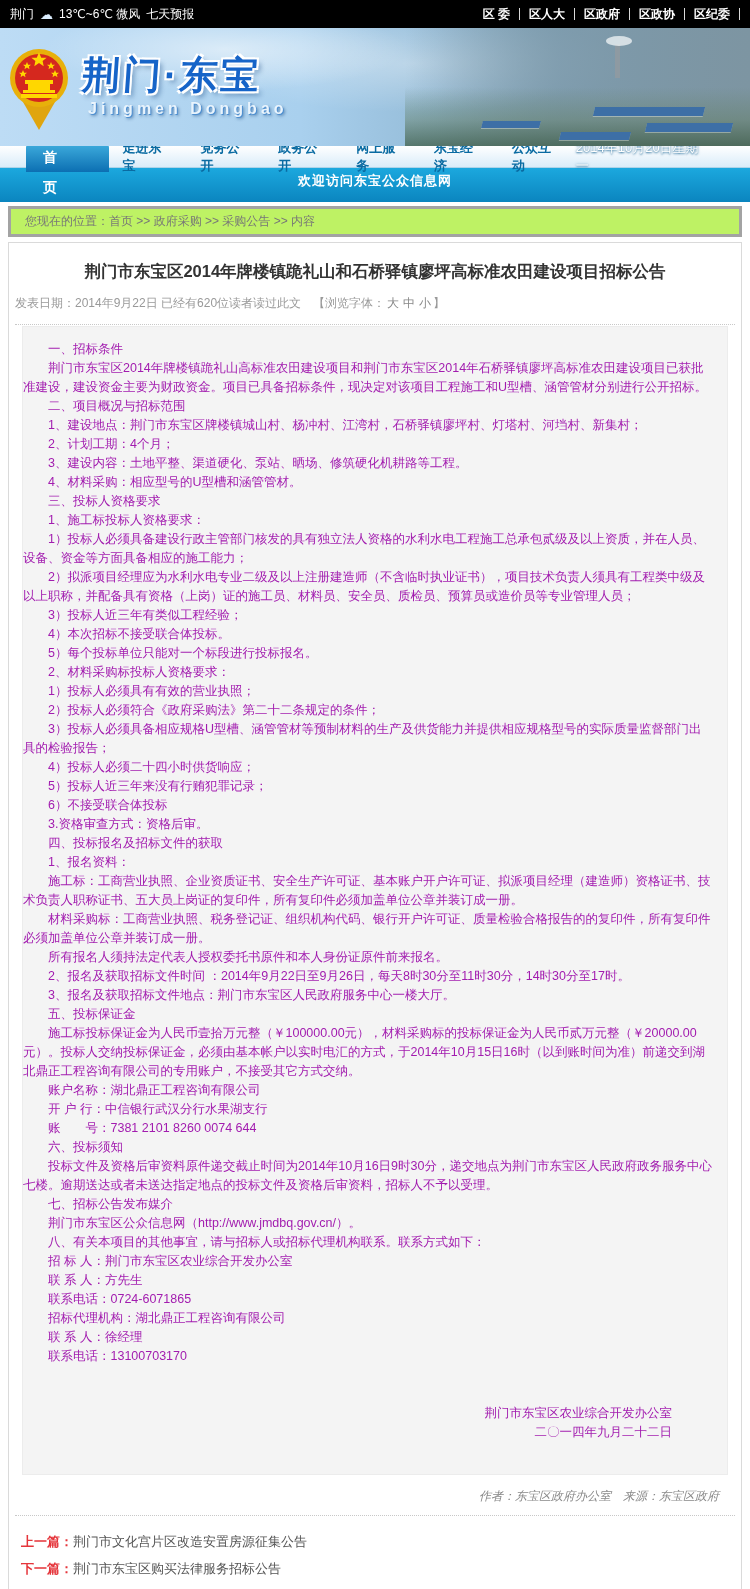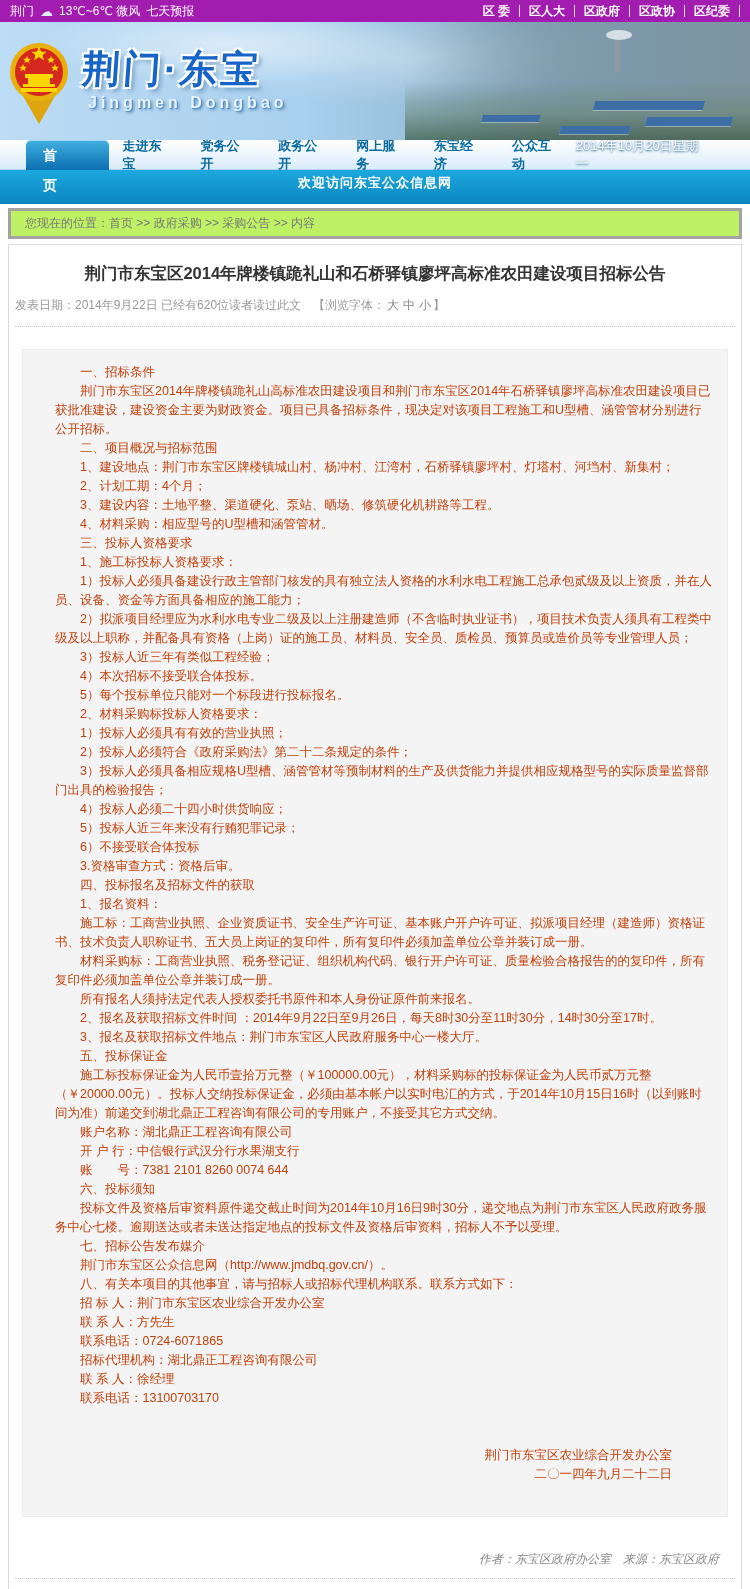--- a/index.html
+++ b/index.html
@@ -7,21 +7,21 @@
   body {
     width:750px;
     background:#ffffff;
     font-family:"Liberation Sans","DejaVu Sans",sans-serif;
     -webkit-font-smoothing:antialiased;
   }
   a { text-decoration:none; cursor:pointer; }
 
   
   .topbar {
-    height:22px; background:#a21caf; color:#fff;
+    height:28px; background:#000000; color:#fff;
     display:flex; justify-content:space-between; align-items:center;
     padding:0 10px; font-size:12px;
   }
   .topbar-left { display:flex; align-items:center; gap:6px; }
   .cloud { color:#dceeff; font-size:13px; line-height:1; }
   .toplink-plain { color:#fff; }
   .topbar-right { display:flex; align-items:center; }
   .toplink {
     color:#fff; font-weight:bold; padding:0 9px;
     border-right:1px solid rgba(255,255,255,.85); line-height:12px;
@@ -52,21 +52,21 @@
     text-shadow:2px 2px 0 #fff,-2px -2px 0 #fff,2px -2px 0 #fff,-2px 2px 0 #fff,4px 4px 5px rgba(10,60,120,.45);
   }
   .logo-en {
     position:absolute; left:88px; top:72px;
     font-size:16px; font-weight:bold; letter-spacing:4px; color:#e9f4fd;
     text-shadow:1px 1px 0 #4e8fd0,2px 2px 3px rgba(10,60,120,.5);
   }
 
   
   .nav {
-    height:30px; display:flex; align-items:center;
+    height:22px; display:flex; align-items:center;
     background:linear-gradient(#ffffff,#d9ecf9);
     border-bottom:1px solid #aed3e8;
   }
   .nav-home {
     margin-left:26px; padding:0 17px; height:30px; line-height:30px;
     background:linear-gradient(#41b0e0,#0c6fb2);
     color:#fff; font-weight:bold; font-size:14px; letter-spacing:6px;
     border-radius:5px 5px 0 0; box-shadow:inset 0 1px 0 rgba(255,255,255,.5);
   }
   .nav-items { display:flex; }
@@ -94,22 +94,22 @@
   .article-title {
     margin:0; padding:6px 40px 0 40px; text-align:center;
     font-size:16.5px; font-weight:bold; color:#333;
   }
   .article-meta {
     margin:0 6px; padding:12px 0 12px 0; 
     color:#999; font-size:12px; border-bottom:1px dotted #c8c8c8;
   }
   .fontlink { color:#888; margin:0 2px; }
   .content-box {
-    margin:22px 13px; background:#f4f4f4; border:1px solid #ececec;
-    padding:13px 15px 6px 32px; font-size:12.5px; color:#c2410c;
+    margin:1px 13px; background:#f4f4f4; border:1px solid #ececec;
+    padding:13px 15px 6px 0; font-size:12.5px; color:#a21caf;
   }
   .para { margin:0; text-indent:2em; line-height:19px; }
   .signature { text-align:right; padding:38px 40px 26px 0; }
   .signature-inner { display:inline-block; text-align:right; }
   .sig-line { line-height:19px; }
   .author-line {
     margin:0 6px; padding:12px 16px 10px 0; text-align:right;
     color:#888; font-size:12px; border-bottom:1px dotted #c8c8c8;font-style:italic;
   }
   .pager { padding:8px 12px 14px 12px; font-size:13px; }

